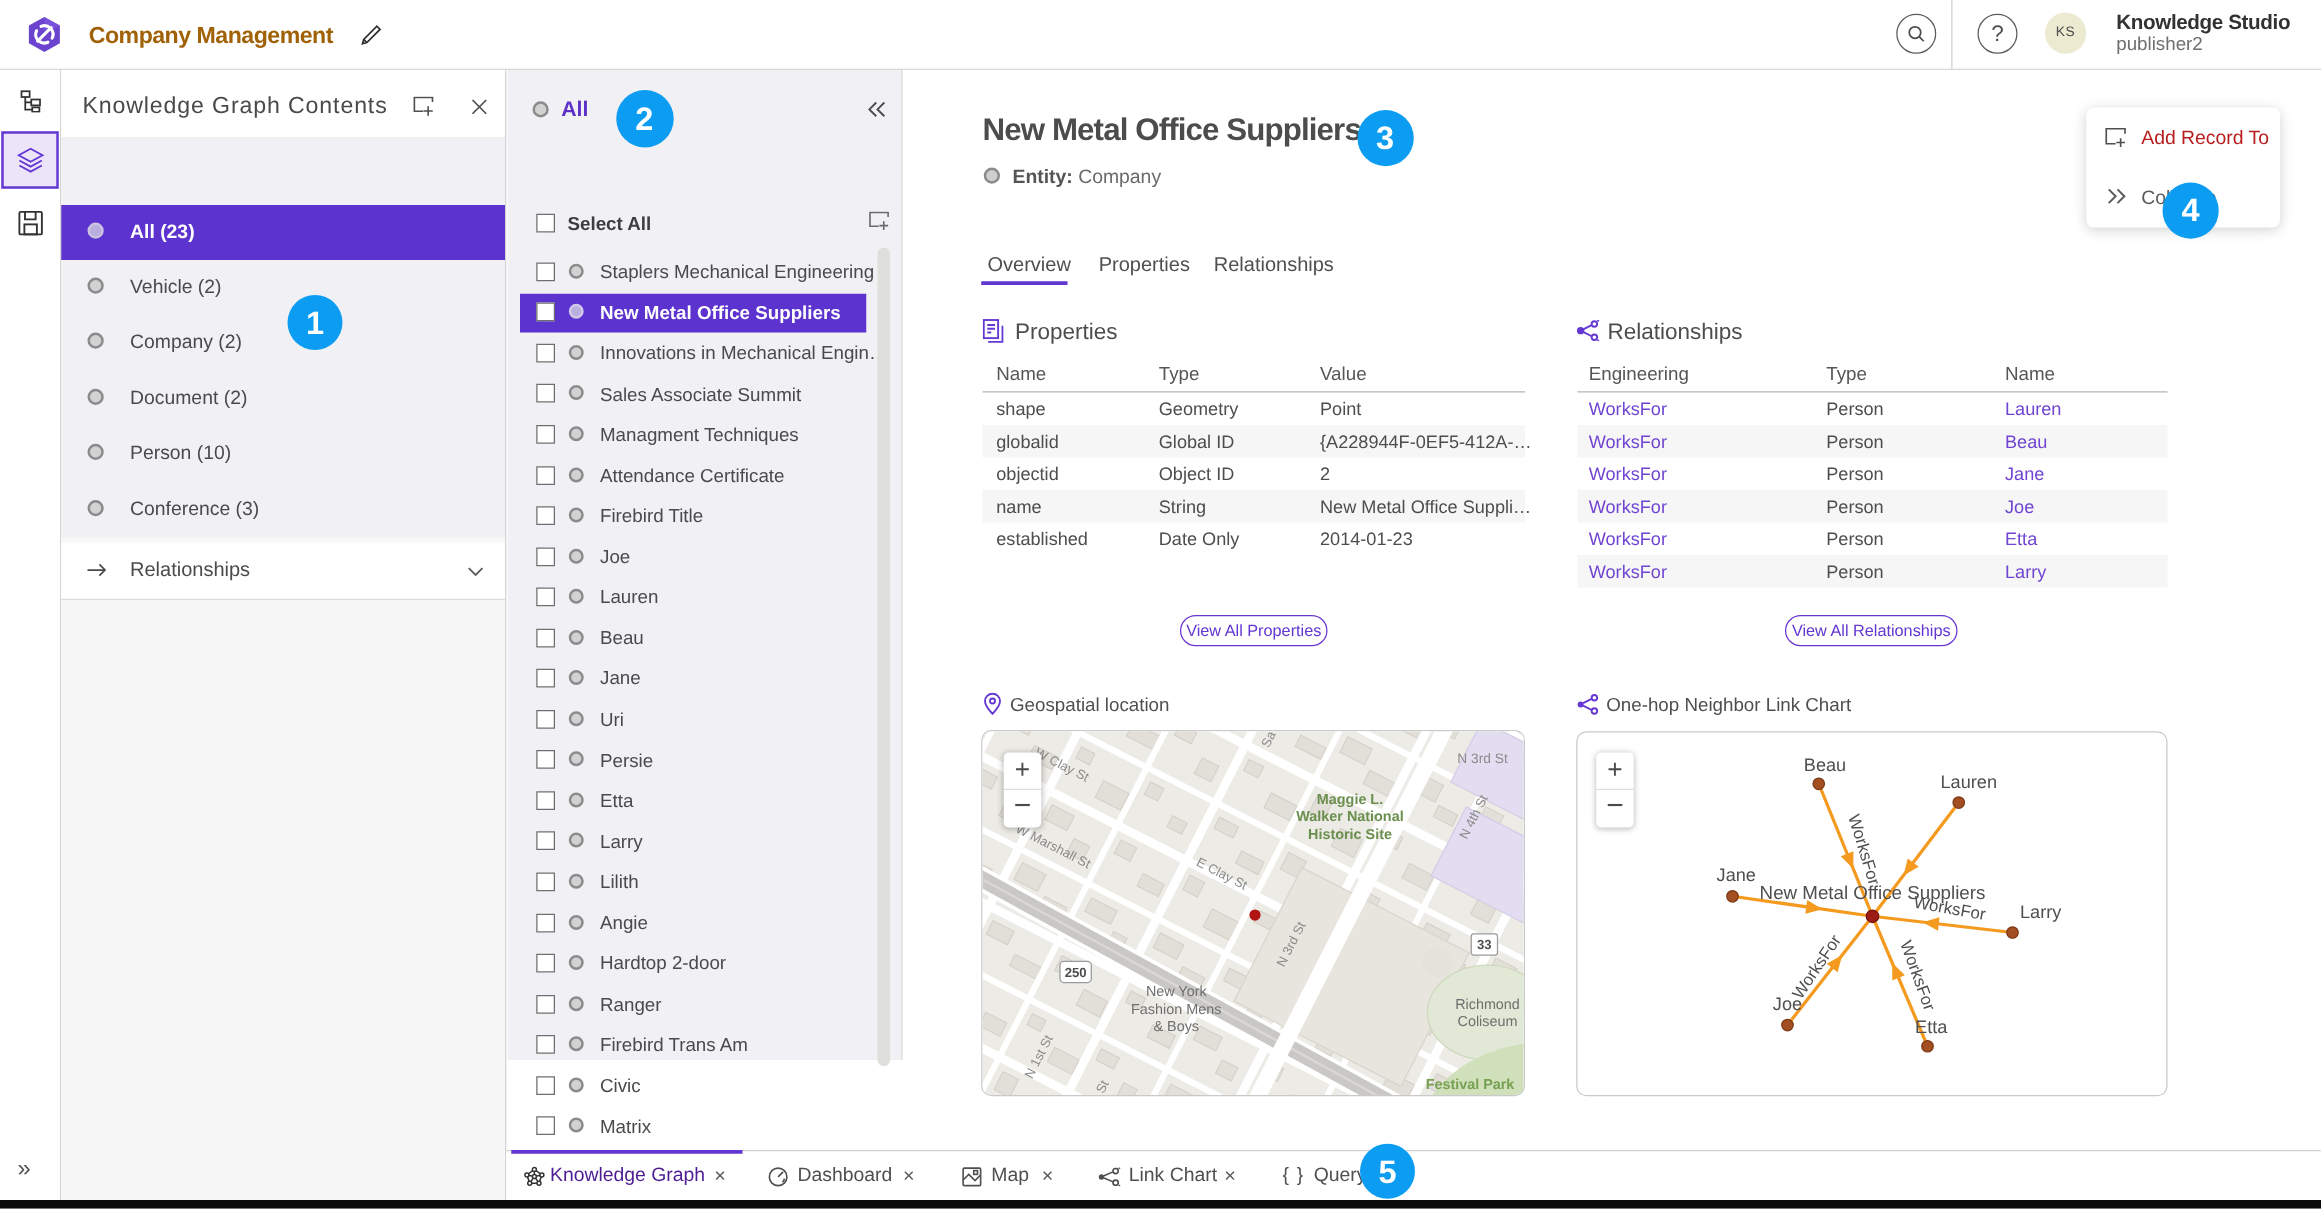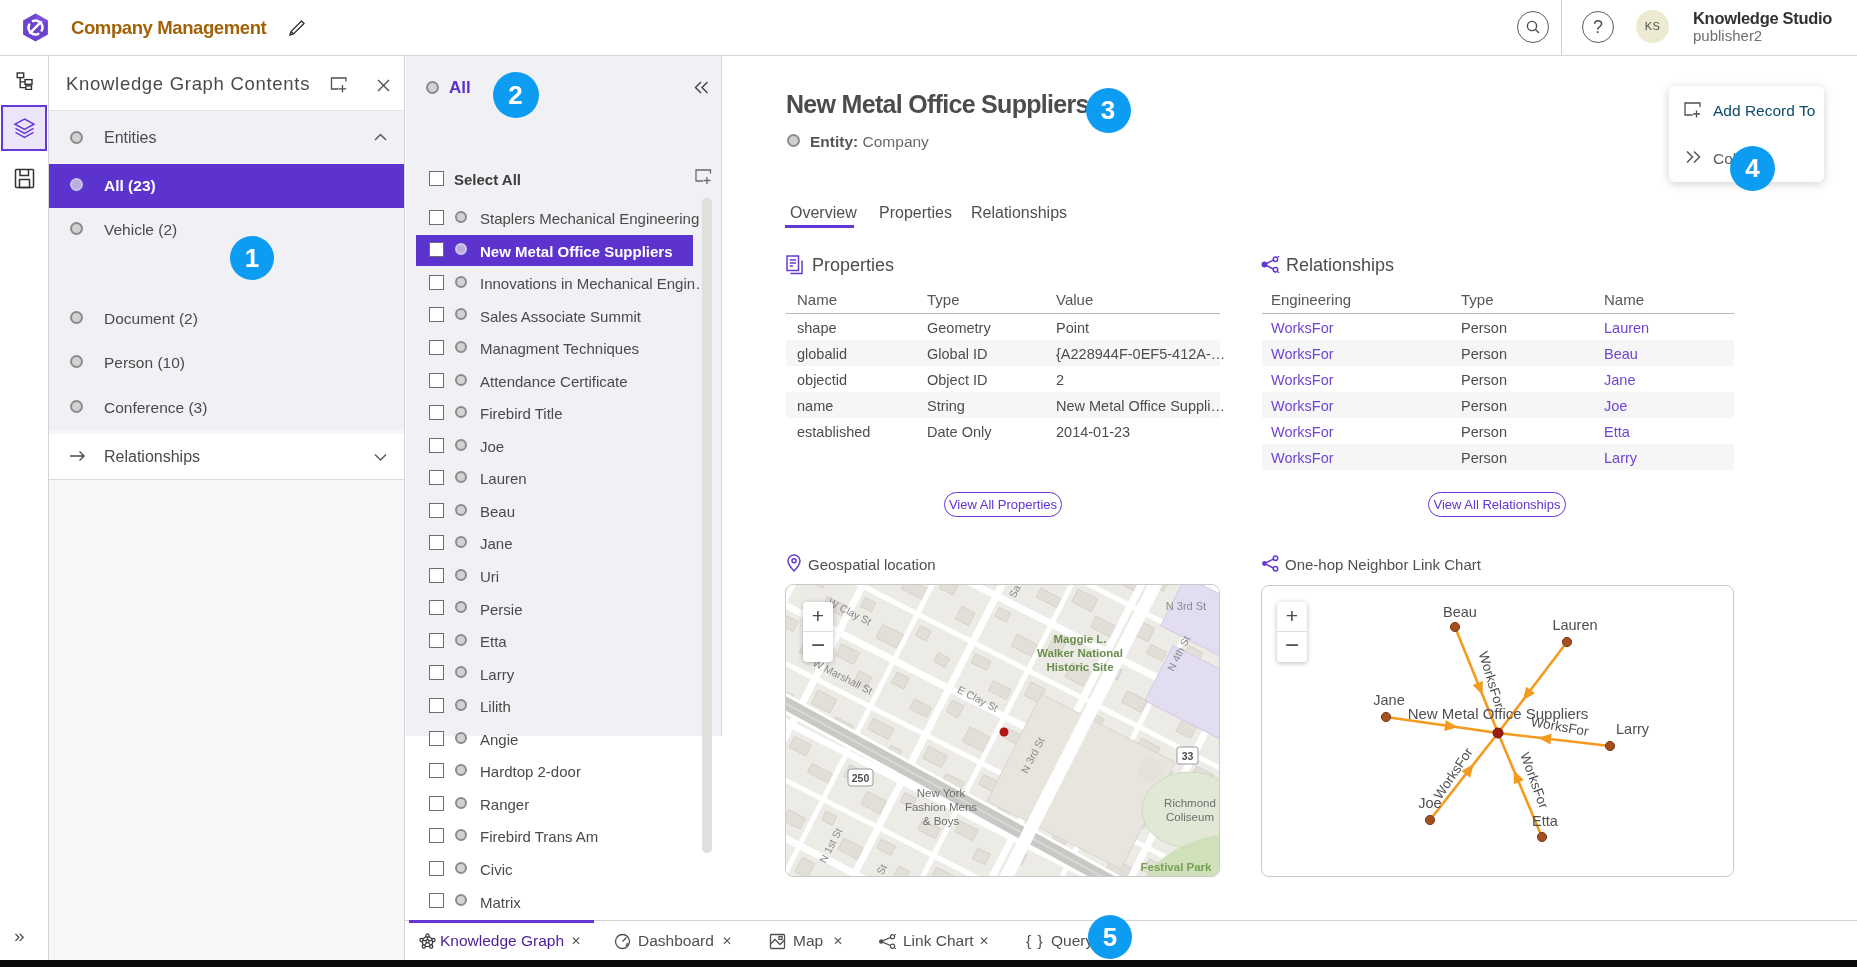--- a/index.html
+++ b/index.html
@@ -19,21 +19,21 @@
 #p1 .hd{position:absolute;left:0;top:0;width:100%;height:55px;background:#fff;border-bottom:1px solid #e3e3e3}
 #p1title{position:absolute;left:17px;top:17px;font-size:18.5px;color:#4a4a4a;letter-spacing:0.7px}
 #p1list{position:absolute;left:0;top:55px;width:100%;height:319px;background:#f1f1f5}
 .row1{position:absolute;left:0;width:100%;height:44px}
 .radio{position:absolute;border-radius:50%;border:2px solid #8b8b8b;background:#d2d2d2}
 .r13{width:13px;height:13px}
 .lbl1{position:absolute;left:55px;top:50%;transform:translateY(-50%);font-size:15.5px;color:#4a4a4a}
 #allrow{position:absolute;left:0;top:53px;width:100%;height:44px;background:#5c33ce}
 #relrow{position:absolute;left:0;top:378px;width:100%;height:46px;background:#fff;border-bottom:1px solid #dcdcdc}
 
-#p2{position:absolute;left:406px;top:56px;width:316px;height:680px;background:#f1f1f5;border-right:1px solid #dcdcdc}
+#p2{position:absolute;left:406px;top:56px;width:316px;height:792px;background:#f1f1f5;border-right:1px solid #dcdcdc}
 #filterbox{position:absolute;left:10px;top:64px;width:300px;height:30px;background:#fff;border:1px solid #8a8a8a}
 #filterbox span{position:absolute;left:41px;top:6px;font-size:15.5px;color:#9e9e9e}
 .chk{position:absolute;width:15px;height:15px;border:1px solid #6e6e6e;background:#fff}
 .item{position:absolute;left:0;width:296px;height:32.5px;overflow:hidden}
 .item .chk{left:23px;top:8px}
 .item .radio{left:49px;top:9px;width:12px;height:12px;border-width:2px}
 .item .txt{position:absolute;left:74px;top:50%;transform:translateY(-50%);font-size:15px;color:#4a4a4a;white-space:nowrap}
 #selrow{position:absolute;left:9.5px;top:178.5px;width:277px;height:31px;background:#5c33ce}
 #sbar{position:absolute;left:296px;top:142px;width:10px;height:655px;background:#dfdfdc;border-radius:5px}
 
@@ -118,34 +118,31 @@
   <div class="hd"></div>
   <div id="p1title">Knowledge Graph Contents</div>
   <svg class="abs" style="left:281px;top:21px" width="18" height="17" viewBox="0 0 18 17" fill="none" stroke="#4f4f4f" stroke-width="1.3">
     <path d="M16 4.5 V1 H1.5 V12 H8.5"></path>
       <path d="M12.5 8 V15.5 M8.8 11.8 H16.2"></path>
   </svg>
   <svg class="abs" style="left:327px;top:22px" width="15" height="15" viewBox="0 0 15 15" stroke="#4f4f4f" stroke-width="1.4">
     <path d="M2 2 L13 13 M13 2 L2 13"></path>
   </svg>
   <div id="p1list">
-    <div class="row1" style="top:0;height:53px">
-        <div class="radio r13" style="left:21px;top:20px"></div>
-        <div class="lbl1" style="font-size:16px">Entities</div>
-      <svg class="abs" style="left:325px;top:22px" width="13" height="9" viewBox="0 0 13 9" fill="none" stroke="#5c5c5c" stroke-width="1.5">
-          <path d="M1 7 L6.5 1.5 L12 7"></path>
-        </svg>
-    </div>
     <div id="allrow">
         <div class="radio r13" style="left:21px;top:14px;border-color:#c9c2e2;background:#b9aedd"></div>
         <div class="lbl1" style="color:#fff;font-weight:700">All (23)</div>
       </div>
     <div class="row1" style="top:96.5px">
         <div class="radio r13" style="left:21px;top:14px"></div>
         <div class="lbl1">Vehicle (2)</div>
+      </div>
+    <div class="row1" style="top:141px">
+        <div class="radio r13" style="left:21px;top:14px"></div>
+        <div class="lbl1">Company (2)</div>
       </div>
     <div class="row1" style="top:185.5px">
         <div class="radio r13" style="left:21px;top:14px"></div>
         <div class="lbl1">Document (2)</div>
       </div>
     <div class="row1" style="top:230px">
         <div class="radio r13" style="left:21px;top:14px"></div>
         <div class="lbl1">Person (10)</div>
       </div>
     <div class="row1" style="top:274.5px">
@@ -843,21 +840,21 @@
 <div class="btab" style="left:621px;letter-spacing:1px">{&nbsp;}</div>
 <div class="btab" style="left:646px">Query</div>
 </div>
 <div id="blackbar"></div>
 
 <div id="popup">
   <svg class="abs" style="left:15px;top:16px" width="18" height="16" viewBox="0 0 18 16" fill="none" stroke="#4f4f4f" stroke-width="1.3">
     <path d="M16 5 V1 H1 V13 H8.5"></path>
       <path d="M12.5 8.5 V15.5 M9 12 H16"></path>
   </svg>
-  <div class="abs" style="left:44px;top:16px;font-size:15.5px;color:#0c4a6e">Add Record To</div>
+  <div class="abs" style="left:44px;top:16px;font-size:15.5px;color:#b91c1c">Add Record To</div>
   <svg class="abs" style="left:16px;top:64px" width="17" height="14" viewBox="0 0 17 14" fill="none" stroke="#5b5b5b" stroke-width="1.6">
       <path d="M2 1.5 L7.5 7 L2 12.5 M9 1.5 L14.5 7 L9 12.5"></path>
     </svg>
   <div class="abs" style="left:44px;top:64px;font-size:15.5px;color:#5b5b5b">Collapse</div>
 </div>
 
 <div class="bc" style="left:230px;top:235.5px;width:44px;height:44px;line-height:44px">1</div>
 <div class="bc" style="left:492.5px;top:72px;width:46px;height:46px;line-height:46px">2</div>
 <div class="bc" style="left:1085.5px;top:88px;width:45px;height:45px;line-height:45px">3</div>
 <div class="bc" style="left:1730px;top:146px;width:45px;height:45px;line-height:45px">4</div>

